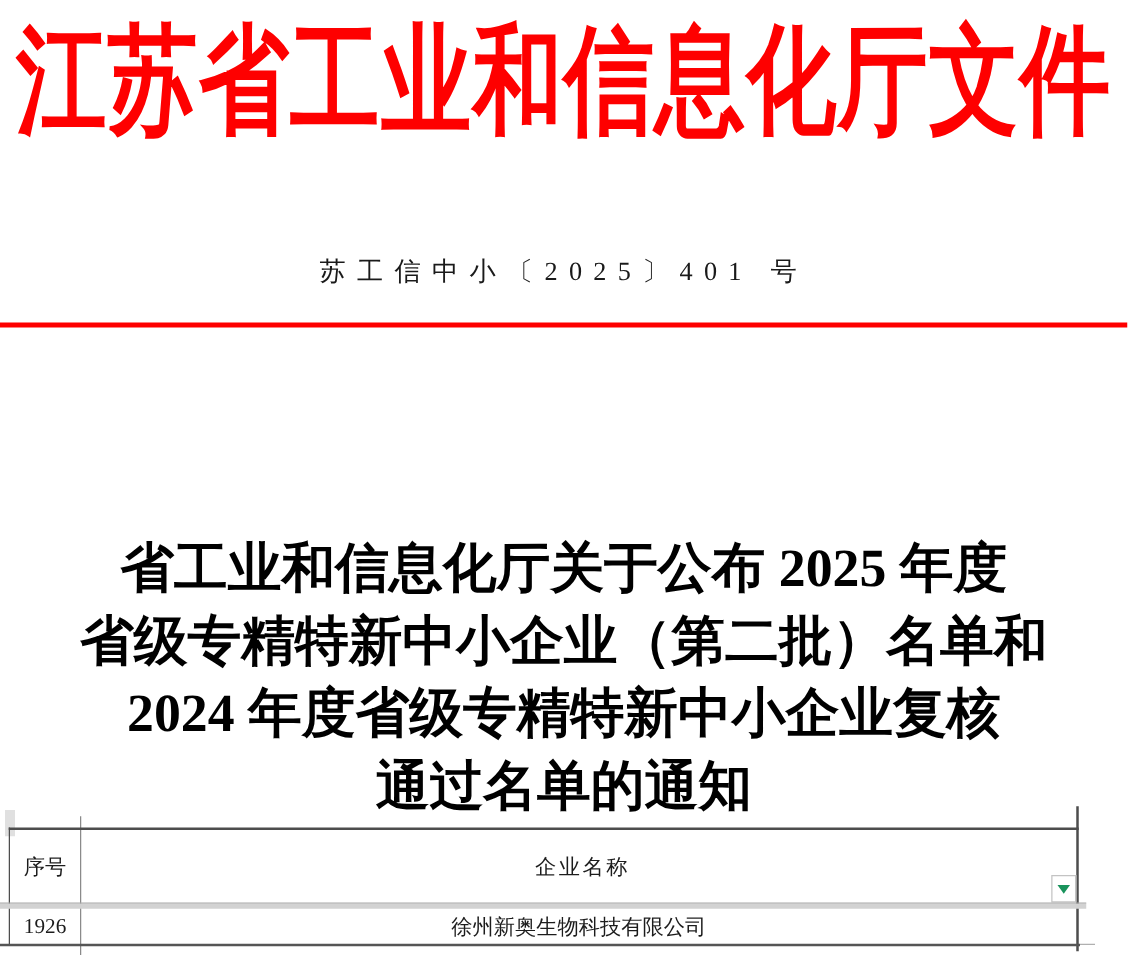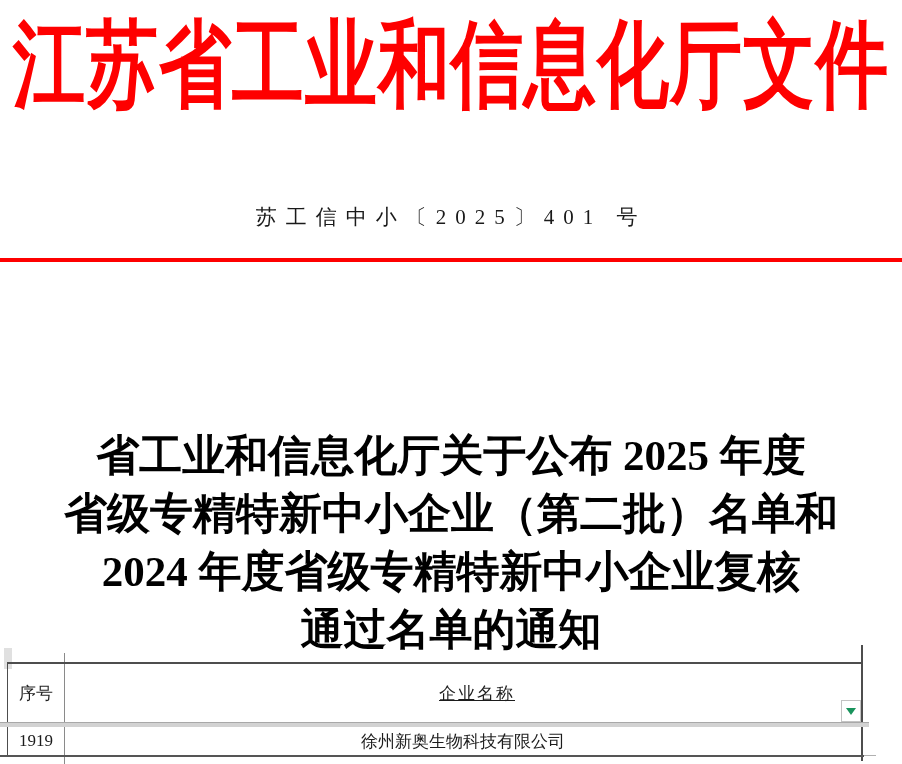--- a/index.html
+++ b/index.html
@@ -65,21 +65,21 @@
   .band-edge    { left: 0;   top: 77px;  width: 869px; height: 1px; background: #a8a8a8; }
   .band         { left: 0;   top: 78px;  width: 869px; height: 4px; background: var(--separator-grey); }
   .hline-bottom { left: 0;   top: 110px; width: 864px; height: 2px; background: #555555; }
   .hline-tail   { left: 864px; top: 110px; width: 12px; height: 1px; background: #b0b0b0; }
 
   .cell {
     display: flex; align-items: center; justify-content: center;
     font-size: 17px; color: #1c1c1c; white-space: nowrap;
   }
   .hdr-seq  { left: 8px;  top: 19px; width: 56px;  height: 58px; }
-  .hdr-name { left: 79px; top: 19px; width: 796px; height: 58px; letter-spacing: 2px; text-decoration: underline; }
+  .hdr-name { left: 68px; top: 19px; width: 796px; height: 58px; letter-spacing: 2px; }
   .row-seq  { left: 8px;  top: 82px; width: 56px;  height: 28px; }
   .row-name { left: 65px; top: 82px; width: 796px; height: 28px; }
 
   .filter-btn {
     left: 841px; top: 55px; width: 20px; height: 22px;
     background: #ffffff; border: 1px solid #c3c3c3;
     display: flex; align-items: center; justify-content: center;
     cursor: pointer;
   }
   .filter-tri {
@@ -120,20 +120,20 @@
     <div class="abs cell hdr-seq">序号</div>
     <div class="abs cell hdr-name">企业名称</div>
 
     <div class="abs filter-btn">
       <span class="filter-tri"></span>
     </div>
 
     <div class="abs band-edge"></div>
     <div class="abs band"></div>
 
-    <div class="abs cell row-seq">1919</div>
+    <div class="abs cell row-seq">1926</div>
     <div class="abs cell row-name">徐州新奥生物科技有限公司</div>
 
     <div class="abs hline-bottom"></div>
     <div class="abs hline-tail"></div>
   </div>
 
 </div>
 
 </body></html>

